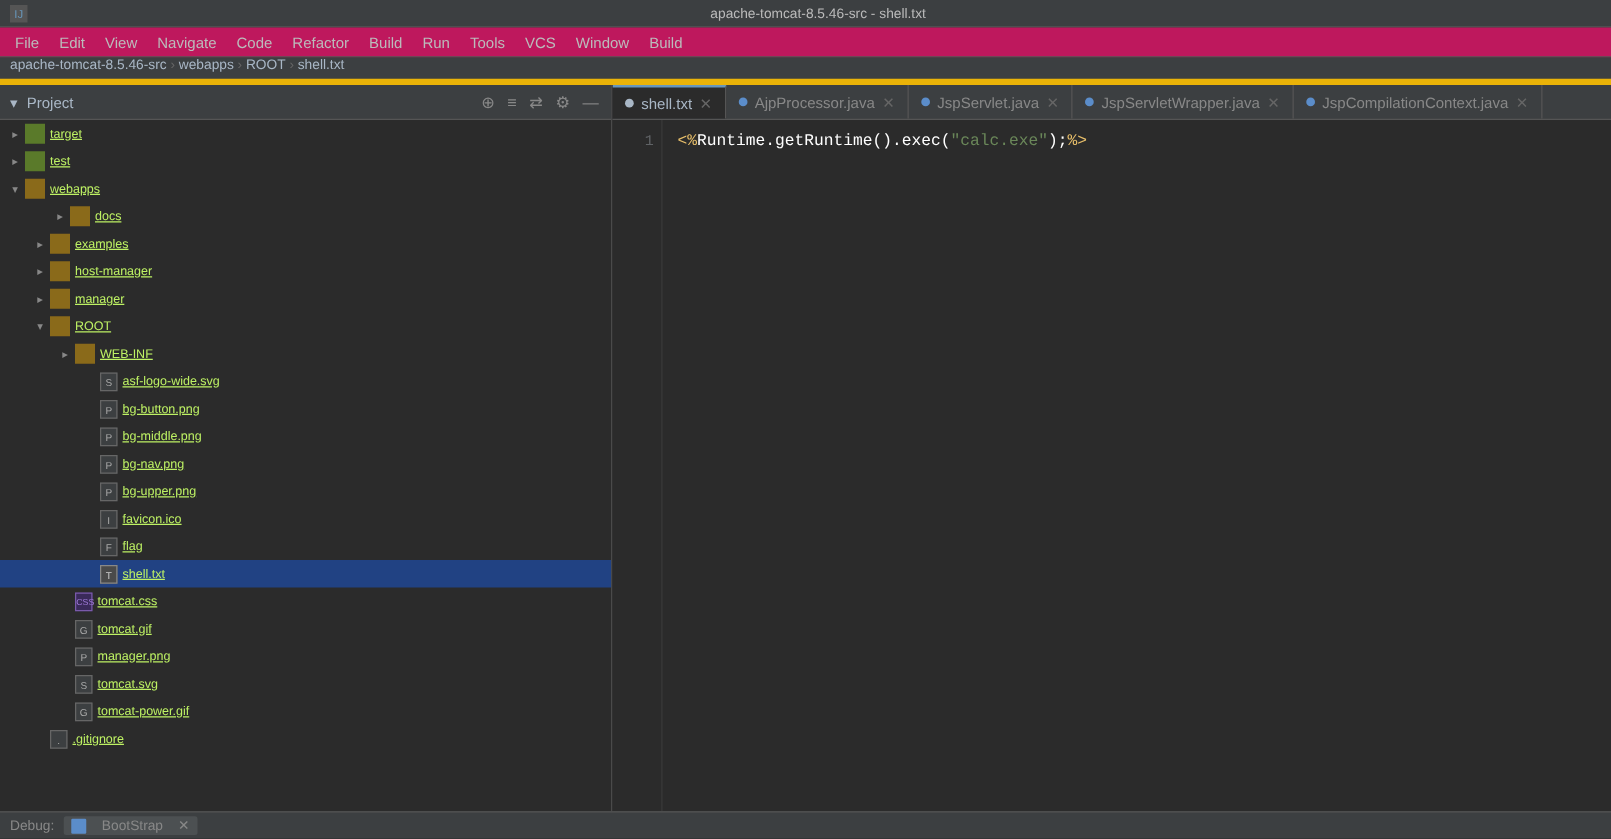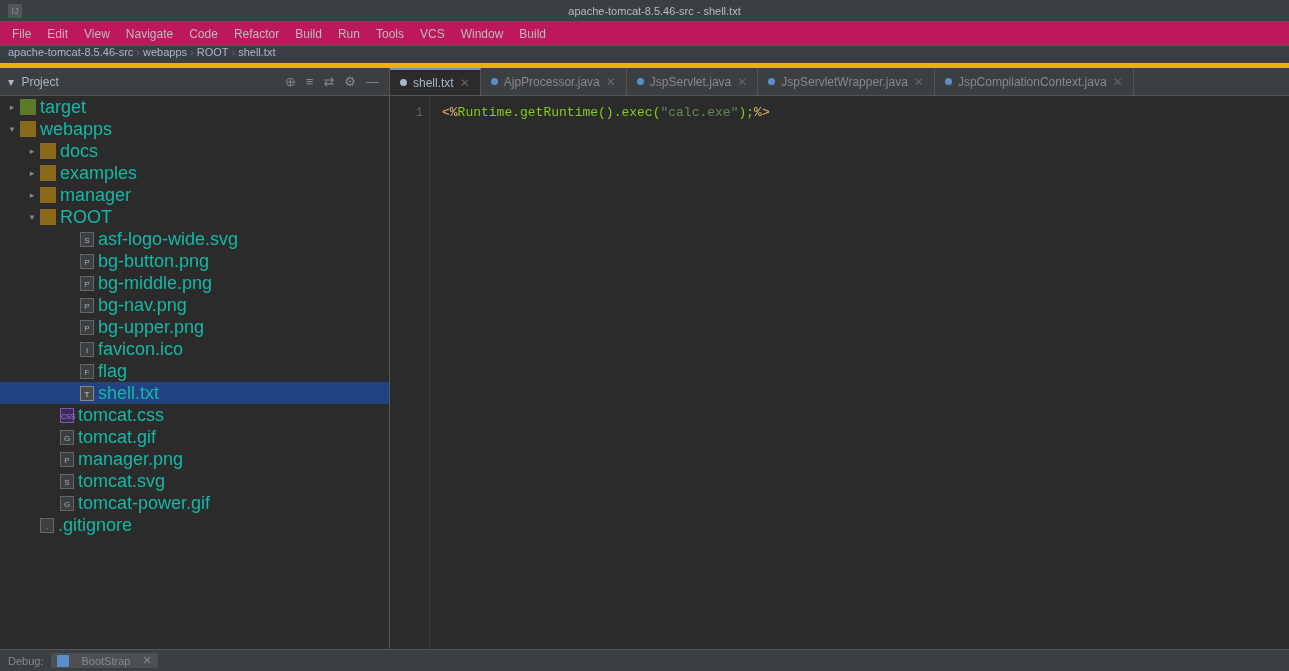--- a/index.html
+++ b/index.html
@@ -74,21 +74,21 @@
 
     
     .main-area {
       display: flex;
       flex: 1;
       overflow: hidden;
     }
 
     
     .sidebar {
-      width: 390px;
+      width: 490px;
       background: #2b2b2b;
       display: flex;
       flex-direction: column;
       border-right: 1px solid #555;
       flex-shrink: 0;
     }
 
     
     .sidebar-header {
       background: #3c3f41;
@@ -135,22 +135,23 @@
       justify-content: center;
       color: #888;
       font-size: 9px;
       flex-shrink: 0;
     }
     .expand-arrow.open::before { content: '▾'; }
     .expand-arrow.closed::before { content: '▸'; }
     .expand-arrow.leaf::before { content: ''; }
 
     .item-label {
-      color: #14b8a6;
-      font-size: 18px;
+      color: #bef264;
+      font-size: 10px;
+      text-decoration: underline;
     }
 
     
     .editor-area {
       flex: 1;
       display: flex;
       flex-direction: column;
       background: #2b2b2b;
     }
 
@@ -215,21 +216,21 @@
       flex: 1;
       padding: 8px 12px;
       font-family: 'Courier New', monospace;
       font-size: 13px;
       line-height: 18px;
       color: #a9b7c6;
       overflow: auto;
     }
     .code-line { white-space: pre; }
     .code-tag { color: #e8bf6a; }
-    .code-text { color: #84cc16; }
+    .code-text { color: #ffffff; }
     .code-string { color: #6a8759; }
 
     
     .status-bar {
       background: #3c3f41;
       height: 22px;
       display: flex;
       align-items: center;
       padding: 0 8px;
       border-top: 1px solid #555;
@@ -332,52 +333,67 @@
 
     <div class="tree-scroll-container">
       <div class="tree-scroll-inner">
 
         <div class="tree-item" style="padding-left:4px;">
           <span class="expand-arrow closed"></span>
           <span style="width:16px;height:16px;background:#5a7a2a;margin-right:4px;flex-shrink:0;display:inline-block;"></span>
           <span class="item-label">target</span>
         </div>
 
+        <div class="tree-item" style="padding-left:4px;">
+          <span class="expand-arrow closed"></span>
+          <span style="width:16px;height:16px;background:#5a7a2a;margin-right:4px;flex-shrink:0;display:inline-block;"></span>
+          <span class="item-label">test</span>
+        </div>
 
         <div class="tree-item" style="padding-left:4px;">
           <span class="expand-arrow open"></span>
           <span style="width:16px;height:16px;background:#8a6a1a;margin-right:4px;flex-shrink:0;display:inline-block;"></span>
           <span class="item-label">webapps</span>
         </div>
 
+        <div class="tree-item" style="padding-left:24px;margin-left:16px;">
+          <span class="expand-arrow closed"></span>
+          <span style="width:16px;height:16px;background:#8a6a1a;margin-right:4px;flex-shrink:0;display:inline-block;"></span>
+          <span class="item-label">docs</span>
+        </div>
+
         <div class="tree-item" style="padding-left:24px;">
           <span class="expand-arrow closed"></span>
           <span style="width:16px;height:16px;background:#8a6a1a;margin-right:4px;flex-shrink:0;display:inline-block;"></span>
-          <span class="item-label">docs</span>
+          <span class="item-label">examples</span>
         </div>
 
         <div class="tree-item" style="padding-left:24px;">
           <span class="expand-arrow closed"></span>
           <span style="width:16px;height:16px;background:#8a6a1a;margin-right:4px;flex-shrink:0;display:inline-block;"></span>
-          <span class="item-label">examples</span>
-        </div>
-
+          <span class="item-label">host-manager</span>
+        </div>
 
         <div class="tree-item" style="padding-left:24px;">
           <span class="expand-arrow closed"></span>
           <span style="width:16px;height:16px;background:#8a6a1a;margin-right:4px;flex-shrink:0;display:inline-block;"></span>
           <span class="item-label">manager</span>
         </div>
 
         <div class="tree-item" style="padding-left:24px;">
           <span class="expand-arrow open"></span>
           <span style="width:16px;height:16px;background:#8a6a1a;margin-right:4px;flex-shrink:0;display:inline-block;"></span>
           <span class="item-label">ROOT</span>
         </div>
 
+        <div class="tree-item" style="padding-left:44px;">
+          <span class="expand-arrow closed"></span>
+          <span style="width:16px;height:16px;background:#8a6a1a;margin-right:4px;flex-shrink:0;display:inline-block;"></span>
+          <span class="item-label">WEB-INF</span>
+        </div>
 
         <div class="tree-item" style="padding-left:64px;">
           <span class="expand-arrow leaf"></span>
           <span style="width:14px;height:15px;border:1px solid #666;background:#3c3f41;margin-right:4px;flex-shrink:0;display:inline-block;font-size:8px;color:#aaa;text-align:center;line-height:15px;">S</span>
           <span class="item-label">asf-logo-wide.svg</span>
         </div>
 
         <div class="tree-item" style="padding-left:64px;">
           <span class="expand-arrow leaf"></span>
           <span style="width:14px;height:15px;border:1px solid #666;background:#3c3f41;margin-right:4px;flex-shrink:0;display:inline-block;font-size:8px;color:#aaa;text-align:center;line-height:15px;">P</span>

